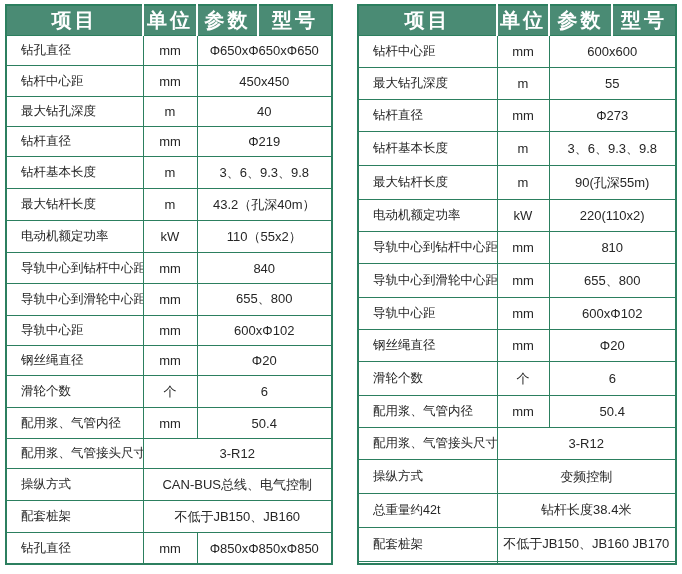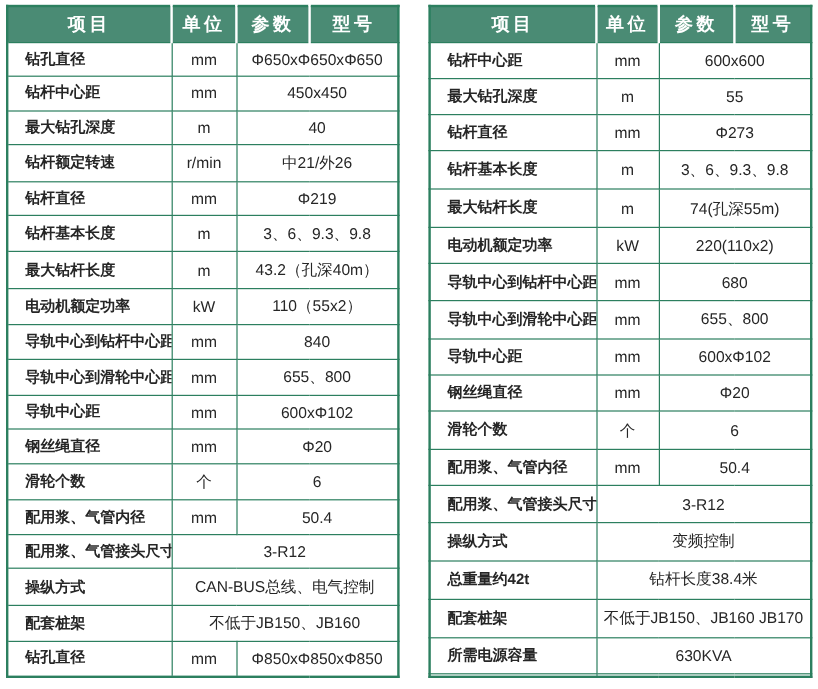--- a/index.html
+++ b/index.html
@@ -26,21 +26,21 @@
     height: 561px;
     background: #ffffff;
     border: 2px solid var(--border);
   }
   #spec-table-left  { left: 5px;   width: 327px; }
   #spec-table-right { left: 357px; width: 318px; }
 
   .spec-table th {
     background: var(--header-bg);
     color: var(--header-text);
-    font-size: 15px;
+    font-size: 20px;
     font-weight: bold;
     letter-spacing: 3px;
     border: none;
     text-align: center;
     vertical-align: middle;
   }
   .spec-table thead tr { height: 30px; }
   .spec-table th + th { border-left: 2px solid #ffffff; }
 
   .spec-table td {
@@ -48,21 +48,20 @@
     color: var(--text);
     vertical-align: middle;
     white-space: nowrap;
     overflow: hidden;
     background: #ffffff;
   }
   .spec-table td.item {
     text-align: left;
     padding: 0 3px 0 14px;
     font-size: 12.5px;
-    font-weight: bold;
   }
   .spec-table td.unit,
   .spec-table td.value {
     text-align: center;
     padding: 0 2px;
     font-size: 13px;
   }
 </style>
 </head>
 <body style="--header-bg: #4a8b74; --header-text: #ffffff; --border: #2c7f5f; --text: #262626;">
@@ -94,25 +93,20 @@
           <td class="item">钻杆中心距</td>
           <td class="unit">mm</td>
           <td class="value" colspan="2">450x450</td>
         </tr>
         <tr>
           <td class="item">最大钻孔深度</td>
           <td class="unit">m</td>
           <td class="value" colspan="2">40</td>
         </tr>
         <tr>
-          <td class="item">钻杆额定转速</td>
-          <td class="unit">r/min</td>
-          <td class="value" colspan="2">中21/外26</td>
-        </tr>
-        <tr>
           <td class="item">钻杆直径</td>
           <td class="unit">mm</td>
           <td class="value" colspan="2">Φ219</td>
         </tr>
         <tr>
           <td class="item">钻杆基本长度</td>
           <td class="unit">m</td>
           <td class="value" colspan="2">3、6、9.3、9.8</td>
         </tr>
         <tr>
@@ -207,31 +201,31 @@
           <td class="value" colspan="2">Φ273</td>
         </tr>
         <tr>
           <td class="item">钻杆基本长度</td>
           <td class="unit">m</td>
           <td class="value" colspan="2">3、6、9.3、9.8</td>
         </tr>
         <tr>
           <td class="item">最大钻杆长度</td>
           <td class="unit">m</td>
-          <td class="value" colspan="2">74(孔深55m)</td>
+          <td class="value" colspan="2">90(孔深55m)</td>
         </tr>
         <tr>
           <td class="item">电动机额定功率</td>
           <td class="unit">kW</td>
           <td class="value" colspan="2">220(110x2)</td>
         </tr>
         <tr>
           <td class="item">导轨中心到钻杆中心距离</td>
           <td class="unit">mm</td>
-          <td class="value" colspan="2">680</td>
+          <td class="value" colspan="2">810</td>
         </tr>
         <tr>
           <td class="item">导轨中心到滑轮中心距离</td>
           <td class="unit">mm</td>
           <td class="value" colspan="2">655、800</td>
         </tr>
         <tr>
           <td class="item">导轨中心距</td>
           <td class="unit">mm</td>
           <td class="value" colspan="2">600xΦ102</td>
@@ -261,23 +255,19 @@
         </tr>
         <tr>
           <td class="item">总重量约42t</td>
           <td class="value" colspan="3">钻杆长度38.4米</td>
         </tr>
         <tr>
           <td class="item">配套桩架</td>
           <td class="value" colspan="3">不低于JB150、JB160 JB170</td>
         </tr>
         <tr>
-          <td class="item">所需电源容量</td>
-          <td class="value" colspan="3">630KVA</td>
-        </tr>
-        <tr>
           <td class="item"></td>
           <td class="value" colspan="3"></td>
         </tr>
       </tbody>
   </table>
 
 </div>
 
 </body></html>

